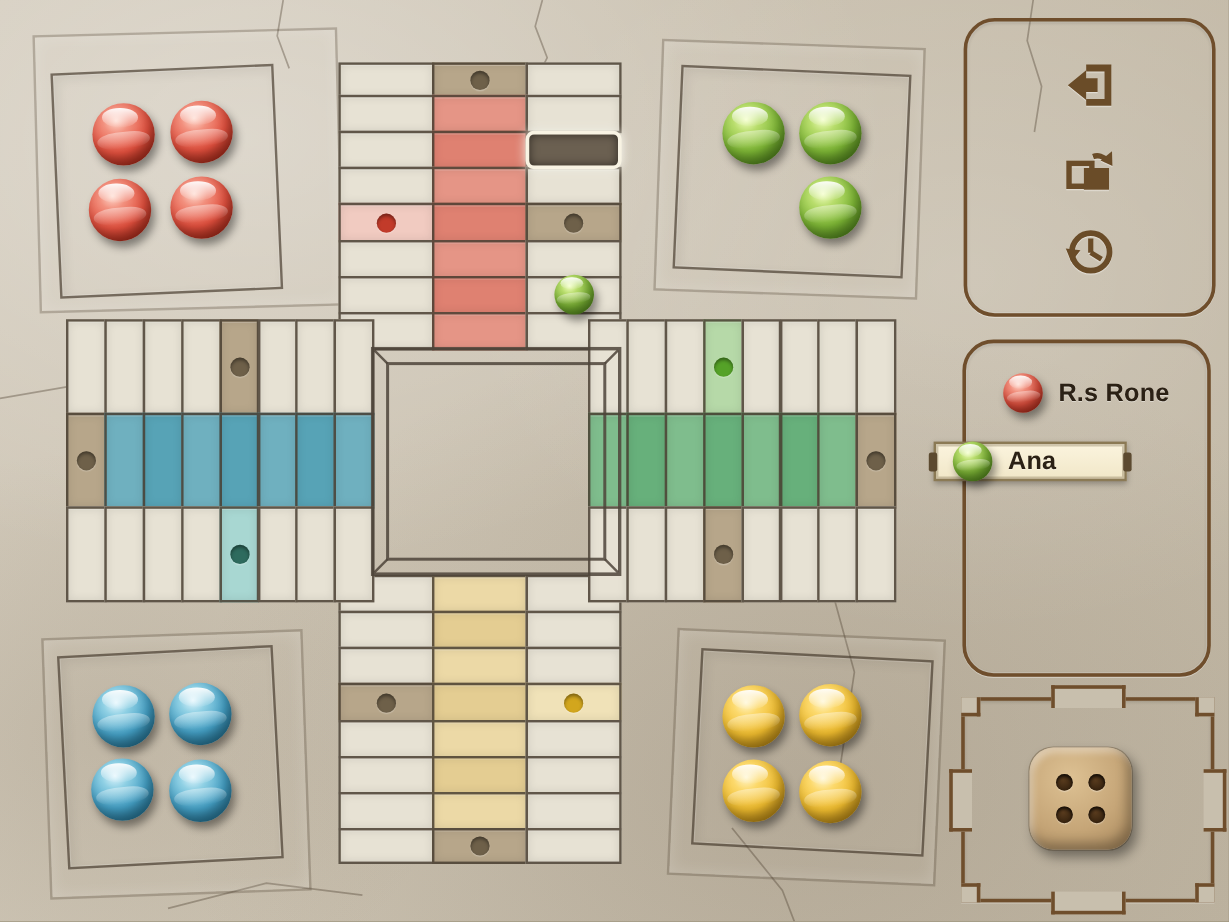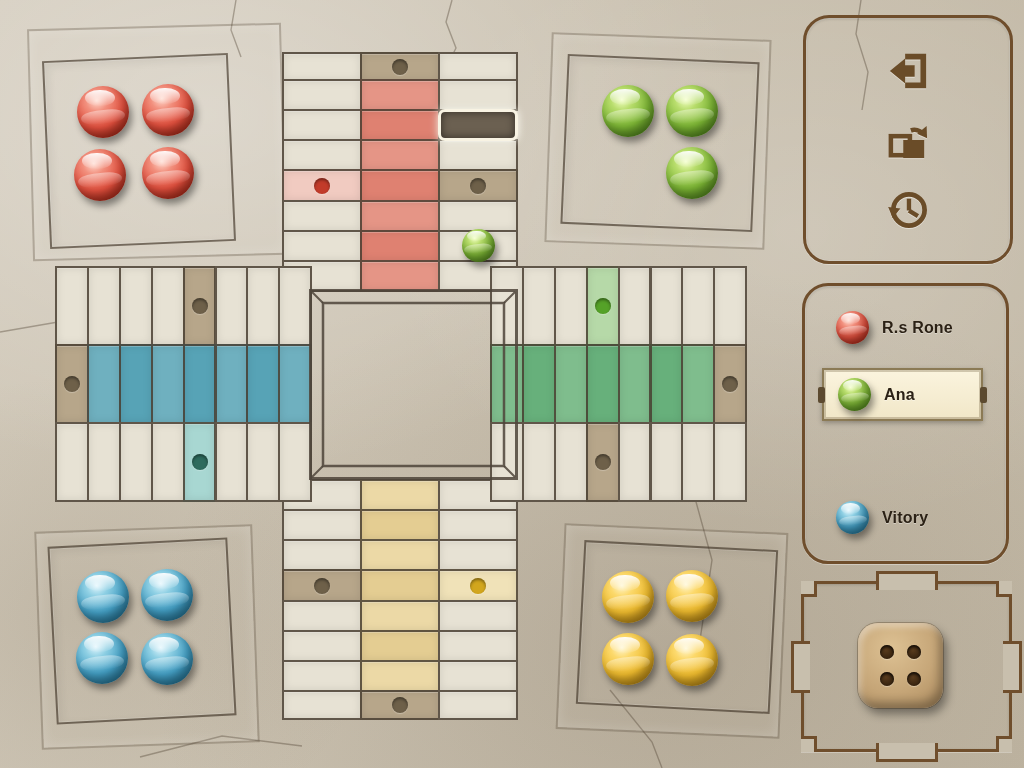--- a/index.html
+++ b/index.html
@@ -40,21 +40,21 @@
   .ball.yellow{background:radial-gradient(circle at 38% 28%, #fff6cf 0%, #fcd96c 22%, #eebb2e 55%, #9c6c06 95%);}
   .panel{position:absolute;border:3px solid #6f4e2c;border-radius:26px;z-index:7;
     box-shadow:inset 0 1px 3px rgba(0,0,0,0.18), 0 1px 0 rgba(255,255,255,0.35), inset 0 0 0 1px rgba(255,255,255,0.20);}
   .actions-panel{display:flex;flex-direction:column;align-items:center;justify-content:center;gap:24px;}
   .icon-btn{background:none;border:none;padding:2px;cursor:pointer;color:#6a4c28;
     filter:drop-shadow(0 1px 0 rgba(255,255,255,0.45));}
   .icon-btn svg{display:block;}
   .player-row{position:absolute;display:flex;align-items:center;z-index:8;cursor:pointer;
     padding-left:14px;box-sizing:border-box;}
   .player-row .ball{position:relative;z-index:8;flex:0 0 auto;}
-  .player-label{font-size:16px;font-weight:bold;color:#2b2115;margin-left:13px;
+  .player-label{font-size:21px;font-weight:bold;color:#2b2115;margin-left:13px;
     text-shadow:0 1px 0 rgba(255,255,255,0.38);letter-spacing:0.2px;white-space:nowrap;}
   .player-row.active{background:linear-gradient(#fbf4de,#f1e7c8);border:2px solid #8b7a55;
     box-shadow:0 2px 5px rgba(0,0,0,0.28), inset 0 0 0 2px rgba(96,78,48,0.28);}
   .player-row.active::before,.player-row.active::after{content:"";position:absolute;top:50%;
     transform:translateY(-50%);width:7px;height:16px;background:#5c4a30;border-radius:2px;}
   .player-row.active::before{left:-6px;}
   .player-row.active::after{right:-6px;}
   .dice-frame{position:absolute;border:3px solid #6f4e2c;z-index:7;
     box-shadow:inset 0 1px 3px rgba(0,0,0,0.15), 0 1px 0 rgba(255,255,255,0.3);}
   .tab{position:absolute;background:#c8bfad;border:3px solid #6f4e2c;z-index:8;}
@@ -284,21 +284,17 @@
     <div class="ball blue" style="left: 76px; top: 632px; width: 52px; height: 52px;"></div>
     <div class="ball blue" style="left: 141px; top: 633px; width: 52px; height: 52px;"></div>
     <div class="ball yellow" style="left: 602px; top: 571px; width: 52px; height: 52px;"></div>
     <div class="ball yellow" style="left: 666px; top: 570px; width: 52px; height: 52px;"></div>
     <div class="ball yellow" style="left: 602px; top: 633px; width: 52px; height: 52px;"></div>
     <div class="ball yellow" style="left: 666px; top: 634px; width: 52px; height: 52px;"></div>
     <div class="player-row" style="left: 822px; top: 304px; width: 161px; height: 47px;">
       <div class="ball red" style="width: 33px; height: 33px;"></div>
       <span class="player-label">R.s Rone</span>
     </div>
-    <div class="player-row active" style="left: 822px; top: 368px; width: 161px; height: 53px;">
+    <div class="player-row active" style="left: 778px; top: 368px; width: 161px; height: 33px;">
       <div class="ball green" style="width: 33px; height: 33px;"></div>
       <span class="player-label">Ana</span>
     </div>
-    <div class="player-row" style="left: 822px; top: 494px; width: 161px; height: 47px;">
-      <div class="ball blue" style="width: 33px; height: 33px;"></div>
-      <span class="player-label">Vitory</span>
-    </div>
   </div>
 
 </body></html>

